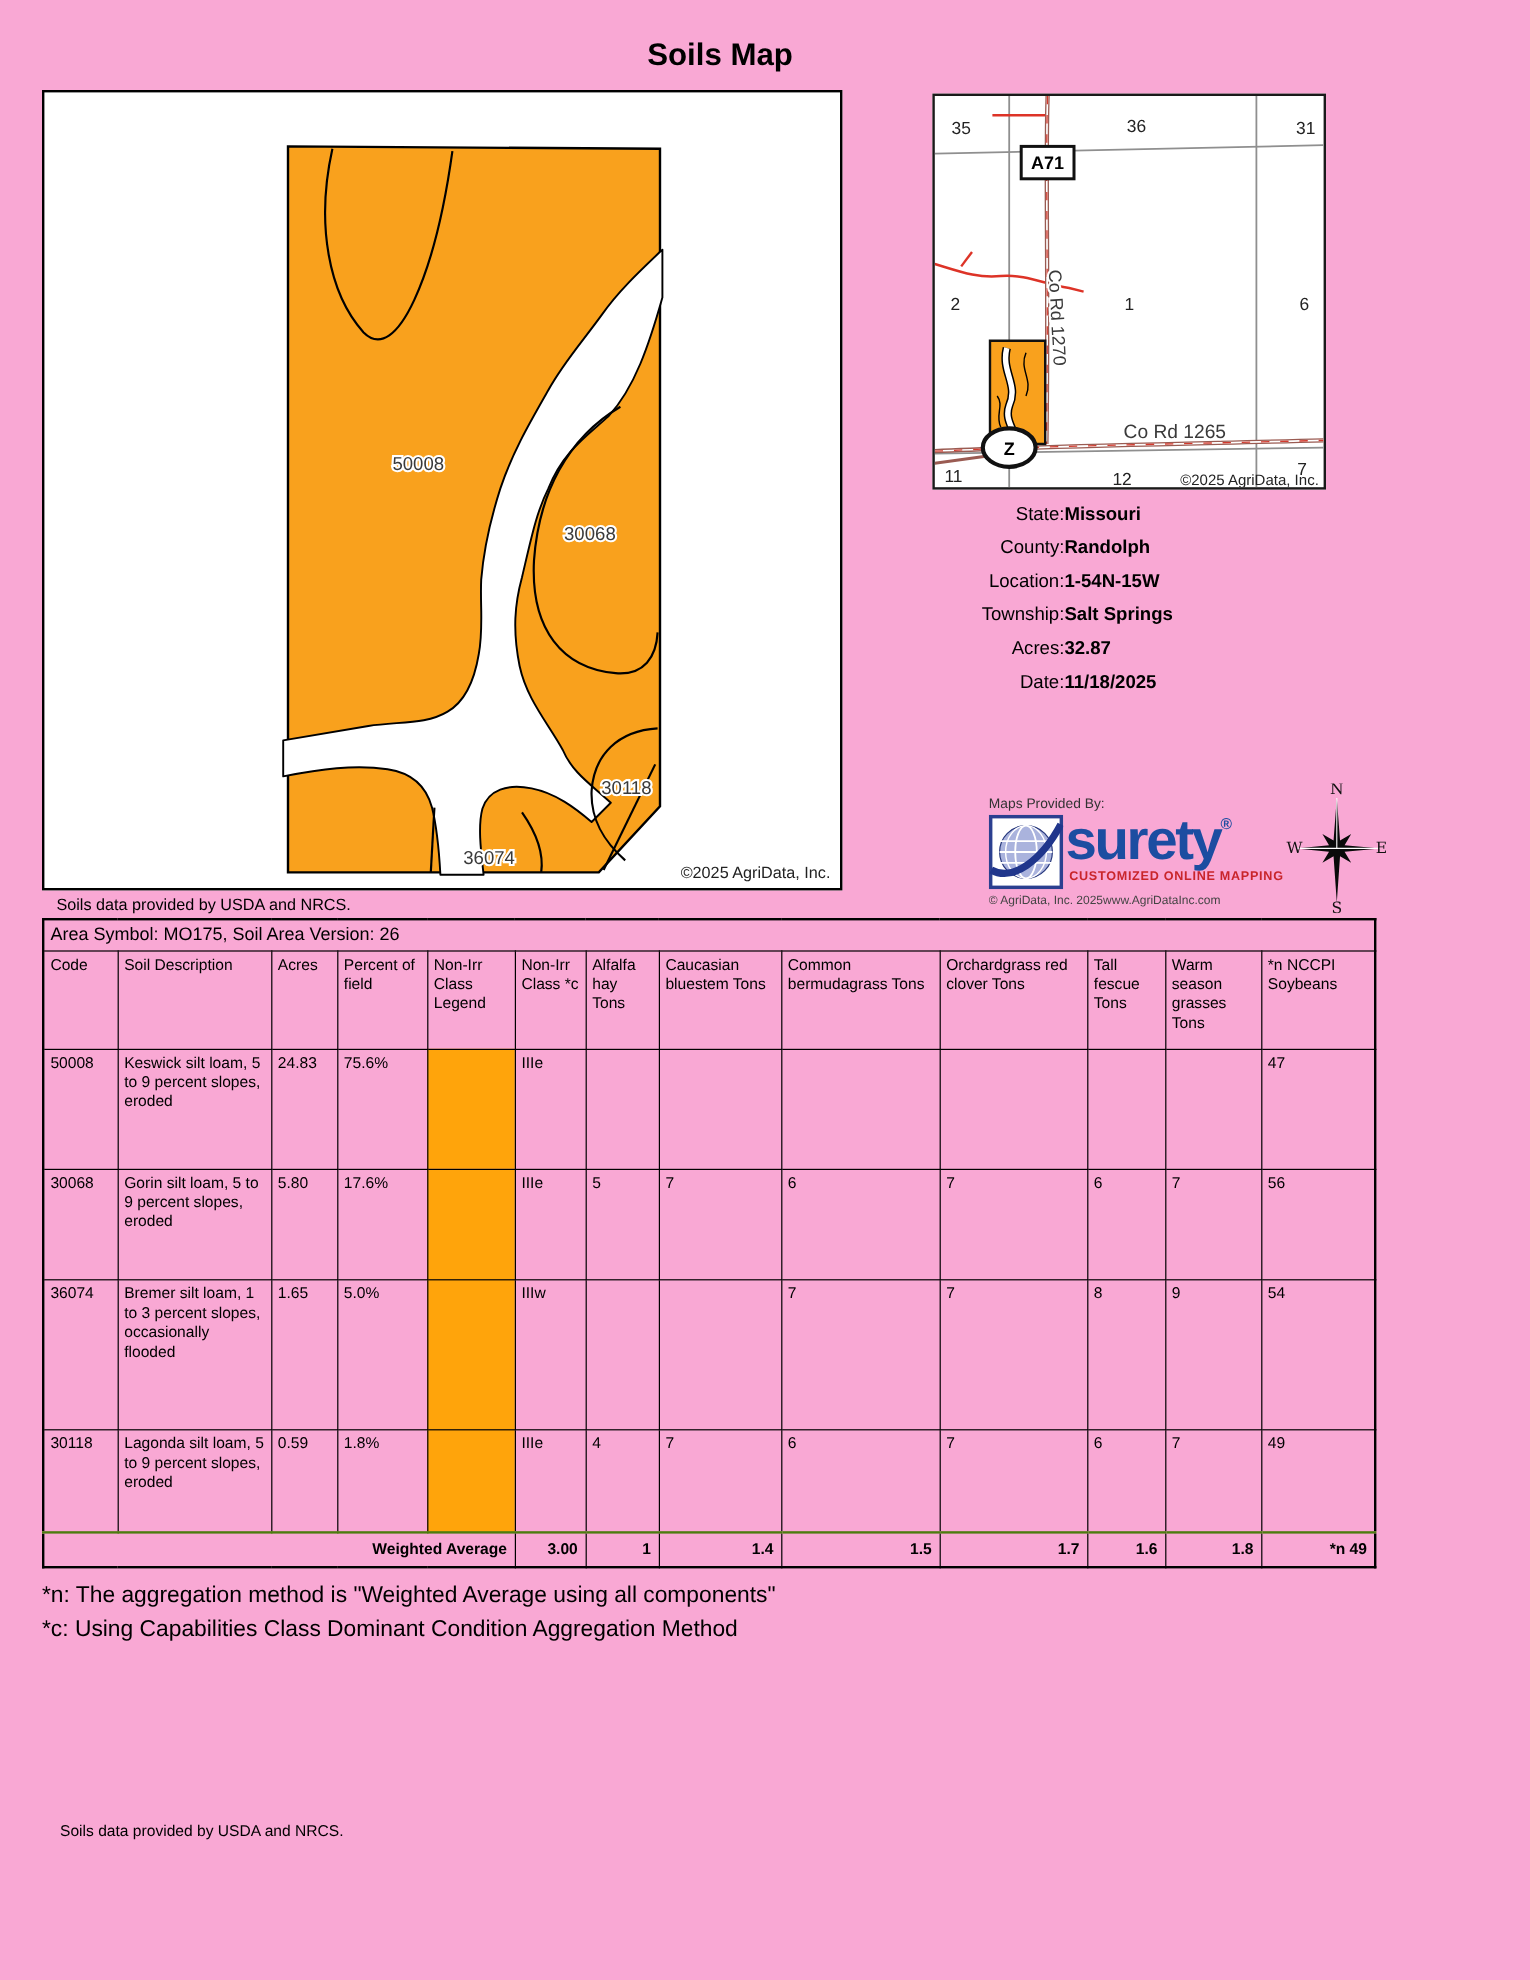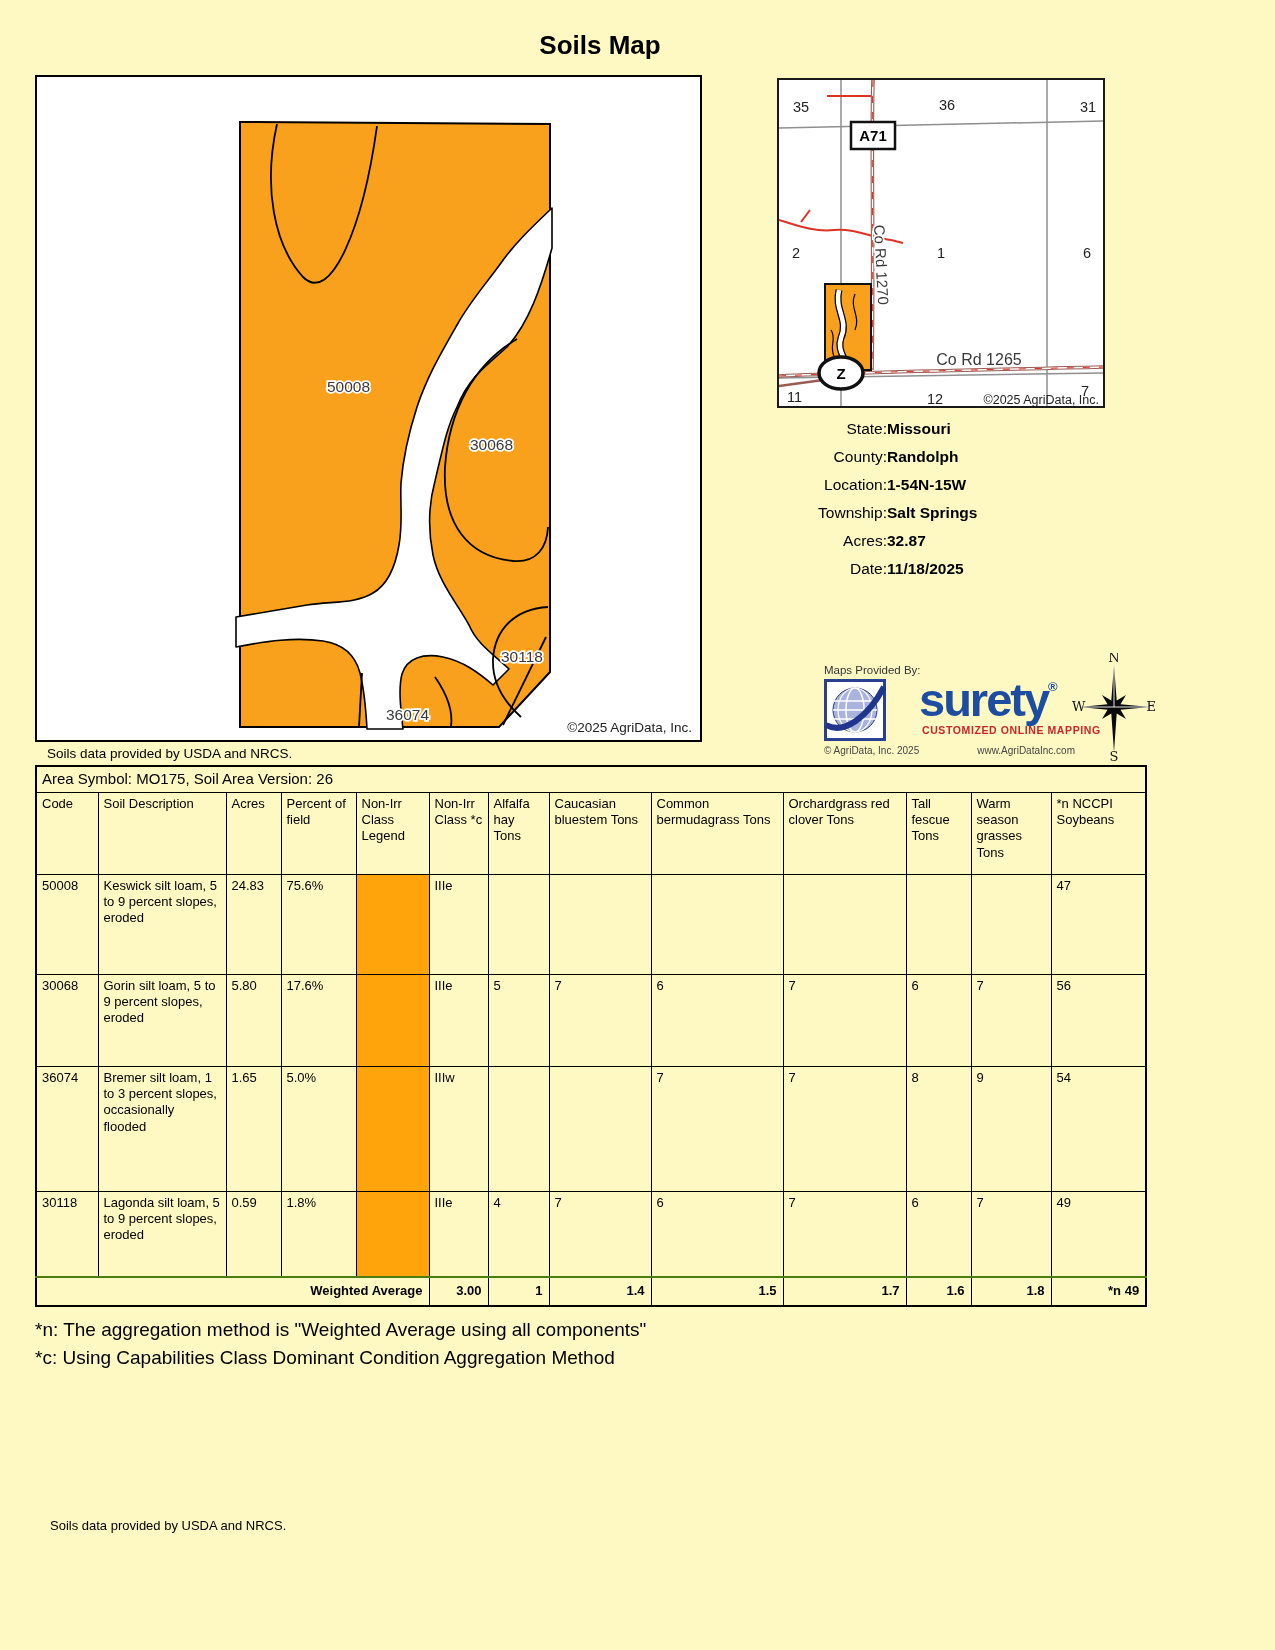--- a/index.html
+++ b/index.html
@@ -1,44 +1,44 @@
 <!DOCTYPE html>
 <html><head>
 <meta charset="utf-8">
 <style>
   * { margin:0; padding:0; box-sizing:border-box; }
   body { background:#fff; font-family:"Liberation Sans", sans-serif; color:#000; }
-  .page { position:relative; width:1275px; height:1650px; background:#fef9c3; overflow:hidden; }
+  .page { position:relative; width:1275px; height:1650px; background:#f9a8d4; overflow:hidden; }
 
   .title { position:absolute; left:0; top:30px; width:1200px; text-align:center;
            font-size:26px; font-weight:bold; }
 
   .soilmap-frame { position:absolute; left:35px; top:75px; width:667px; height:667px;
                    border:2px solid #000; background:#fff; }
   .map-note { position:absolute; left:47px; top:746px; font-size:13.5px; }
   .bottom-note { position:absolute; left:50px; top:1518px; font-size:13px; }
 
   .platmap-frame { position:absolute; left:777px; top:78px; width:328px; height:330px;
                    border:2px solid #1a1a1a; background:#fff; }
 
   .info-block { position:absolute; left:779px; top:415px; width:330px; font-size:15.5px; }
   .info-row { display:flex; height:28px; align-items:center;text-align:right; }
   .info-label { width:108px; }
   .info-value { font-weight:bold; }
 
   .branding { position:absolute; left:824px; top:664px; width:290px; }
   .provided-by { font-size:11.5px; color:#333; margin-bottom:3px; }
-  .logo-row { display:flex; align-items:flex-start;gap:31px; }
+  .logo-row { display:flex; align-items:flex-start; }
   .logo-square { width:62px; height:62px; flex:0 0 62px; }
   .logo-textcol { margin-left:2px; }
   .logo-word-row { display:flex; align-items:flex-start; line-height:0.9; }
   .logo-word { font-size:47px; font-weight:bold; color:#1c4da1; letter-spacing:-2px; }
   .logo-reg { font-size:13px; color:#1c4da1; font-weight:bold; margin-top:2px; }
   .logo-tagline { font-size:10.5px; font-weight:bold; color:#c9252b; letter-spacing:0.6px; margin-top:3px; margin-left:3px; }
-  .logo-bottom { display:flex; gap:58px; font-size:10px; color:#444; margin-top:4px; }
+  .logo-bottom { display:flex; font-size:10px; color:#444; margin-top:4px; }
 
   .compass { position:absolute; left:1068px; top:653px; width:92px; height:108px; }
 
   .table-wrap { position:absolute; left:35px; top:765px; width:1110px; }
   table.soil { border-collapse:collapse; table-layout:fixed; width:1110px;
                font-size:13px; }
   table.soil th, table.soil td { border:1px solid #000; vertical-align:top;
                padding:3px 5px; line-height:1.25; text-align:left; font-weight:normal; }
   table.soil { border:2px solid #000; }
   .area-header td { font-size:15px; padding:5px 7px; border-bottom:2px solid #000; }

